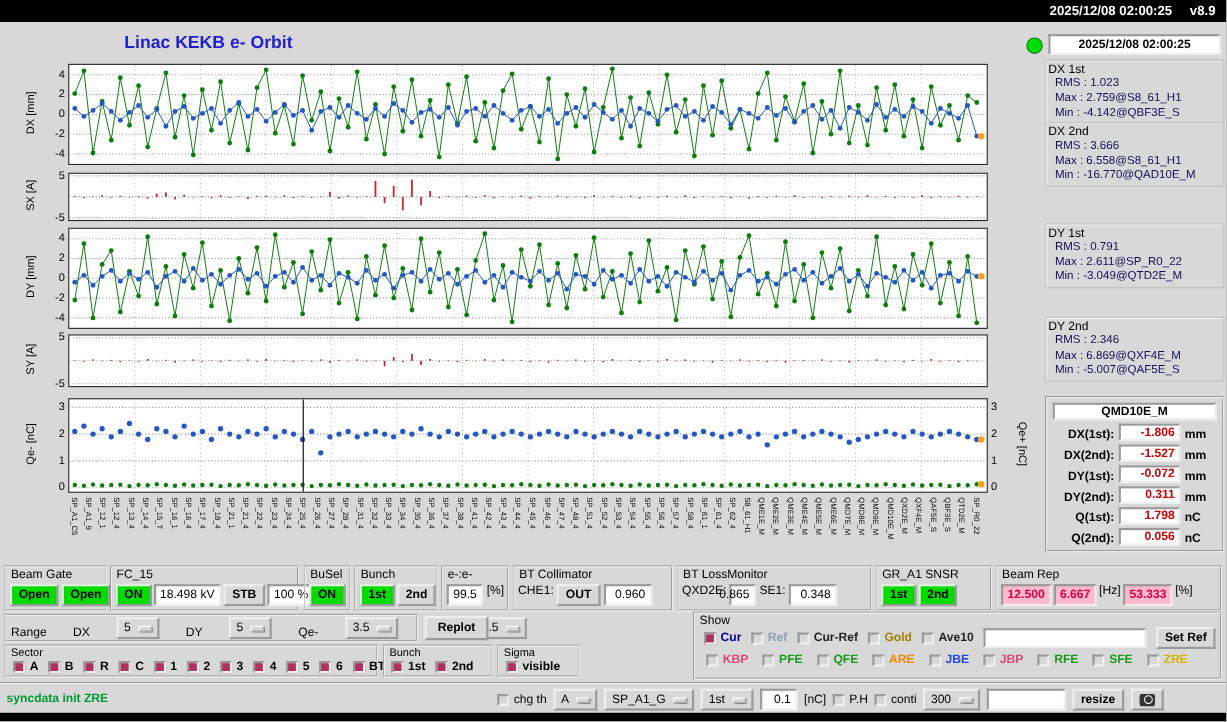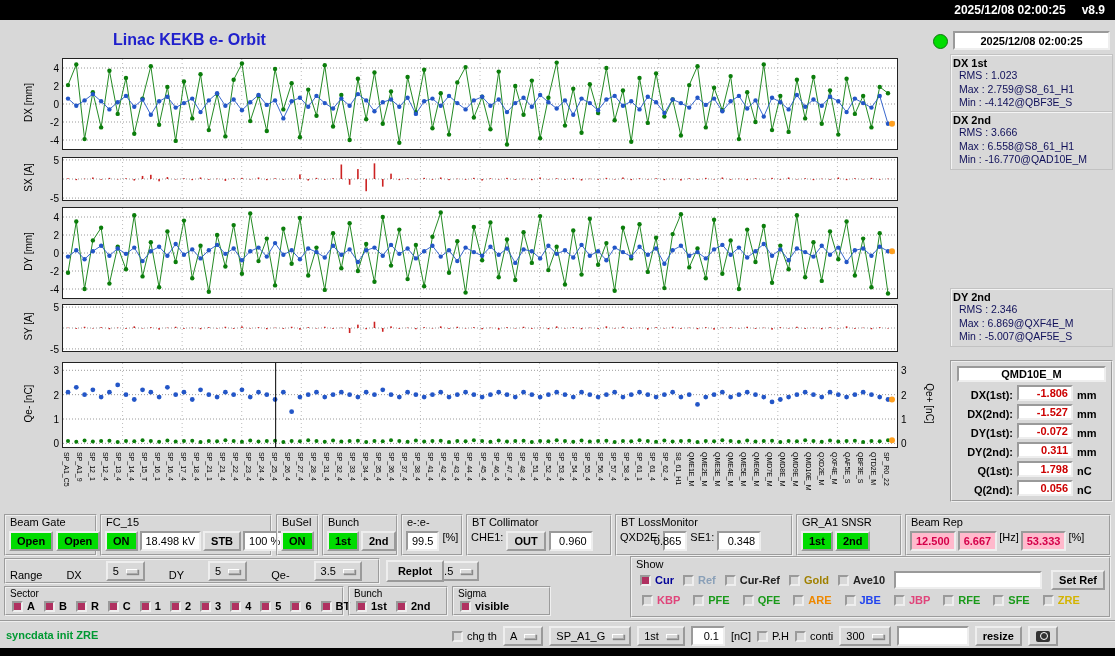--- a/index.html
+++ b/index.html
@@ -22,21 +22,21 @@
   .axis-title{position:absolute;left:-80px;width:90px;text-align:center;font-size:10px;color:#000;
     transform:rotate(-90deg);white-space:nowrap;}
   .axis-title-r{position:absolute;right:-77px;width:90px;text-align:center;font-size:10px;color:#000;
     transform:rotate(90deg);white-space:nowrap;}
   #xlabels{position:absolute;left:62px;top:450px;width:836px;height:64px;overflow:hidden;}
   .xlabel{position:absolute;top:2px;font-size:7px;color:#000;white-space:nowrap;
     transform:rotate(90deg);transform-origin:0 0;line-height:7px;}
   
   .stat-group{position:absolute;left:950px;width:163px;overflow:hidden;border:1px solid #c2c2c2;
     box-shadow:inset 1px 1px 0 #f4f4f4;padding:2px 0 2px 2px;}
-  .sg-label{font-size:11px;font-weight:bold;color:#000;}
+  .sg-label{font-size:11px;font-weight:normal;color:#000;}
   .sg-line{font-size:10.5px;color:#10105a;padding-left:6px;line-height:13.5px;white-space:nowrap;}
   #monitor{position:absolute;left:950px;top:360px;width:163px;height:142px;border:2px groove #eee;padding:3px;}
   .mtitle{margin:1px auto 2px auto;width:149px;height:16px;background:#fff;border:2px inset #eee;
     font-size:11px;font-weight:bold;text-align:center;line-height:13px;}
   .mrow{display:flex;align-items:flex-end;gap:4px;margin-top:3px;}
   .mlabel{width:58px;text-align:right;font-size:11px;font-weight:bold;}
   .mval{width:56px;height:16px;background:#fff;border:2px inset #eee;font-size:11px;font-weight:bold;
     color:#cc0000;display:flex;align-items:center;justify-content:flex-end;padding-right:3px;}
   .munit{font-size:11px;font-weight:bold;}
   
@@ -1096,20 +1096,26 @@
     <div class="sg-line">RMS : 1.023</div>
     <div class="sg-line">Max : 2.759@S8_61_H1</div>
     <div class="sg-line">Min : -4.142@QBF3E_S</div>
   </div>
   <div class="stat-group" style="top:111px">
     <div class="sg-label">DX 2nd</div>
     <div class="sg-line">RMS : 3.666</div>
     <div class="sg-line">Max : 6.558@S8_61_H1</div>
     <div class="sg-line">Min : -16.770@QAD10E_M</div>
   </div>
+  <div class="stat-group" style="top:203px">
+    <div class="sg-label">DY 1st</div>
+    <div class="sg-line">RMS : 0.791</div>
+    <div class="sg-line">Max : 2.611@SP_R0_22</div>
+    <div class="sg-line">Min : -3.049@QTD2E_M</div>
+  </div>
   <div class="stat-group" style="top:288px">
     <div class="sg-label">DY 2nd</div>
     <div class="sg-line">RMS : 2.346</div>
     <div class="sg-line">Max : 6.869@QXF4E_M</div>
     <div class="sg-line">Min : -5.007@QAF5E_S</div>
   </div>
 
   <div id="monitor">
     <div class="mtitle">QMD10E_M</div>
     <div id="monitor-rows">
@@ -1373,21 +1379,21 @@
         <label class="cbrow">
           <span class="cb checked"></span>
           <span class="cblabel">1st</span>
         </label>
         <label class="cbrow">
           <span class="cb checked"></span>
           <span class="cblabel">2nd</span>
         </label>
       </div>
   </div>
-  <div class="frame" style="left:452px;top:586px;width:99px;height:30px">
+  <div class="frame" style="left:452px;top:586px;width:75px;height:30px">
     <span class="flabel" style="font-size:10px">Sigma</span>
     <div class="row3content" id="sigma-items">
         <label class="cbrow">
           <span class="cb checked"></span>
           <span class="cblabel">visible</span>
         </label>
       </div>
   </div>
 
   <div class="statusbar">

